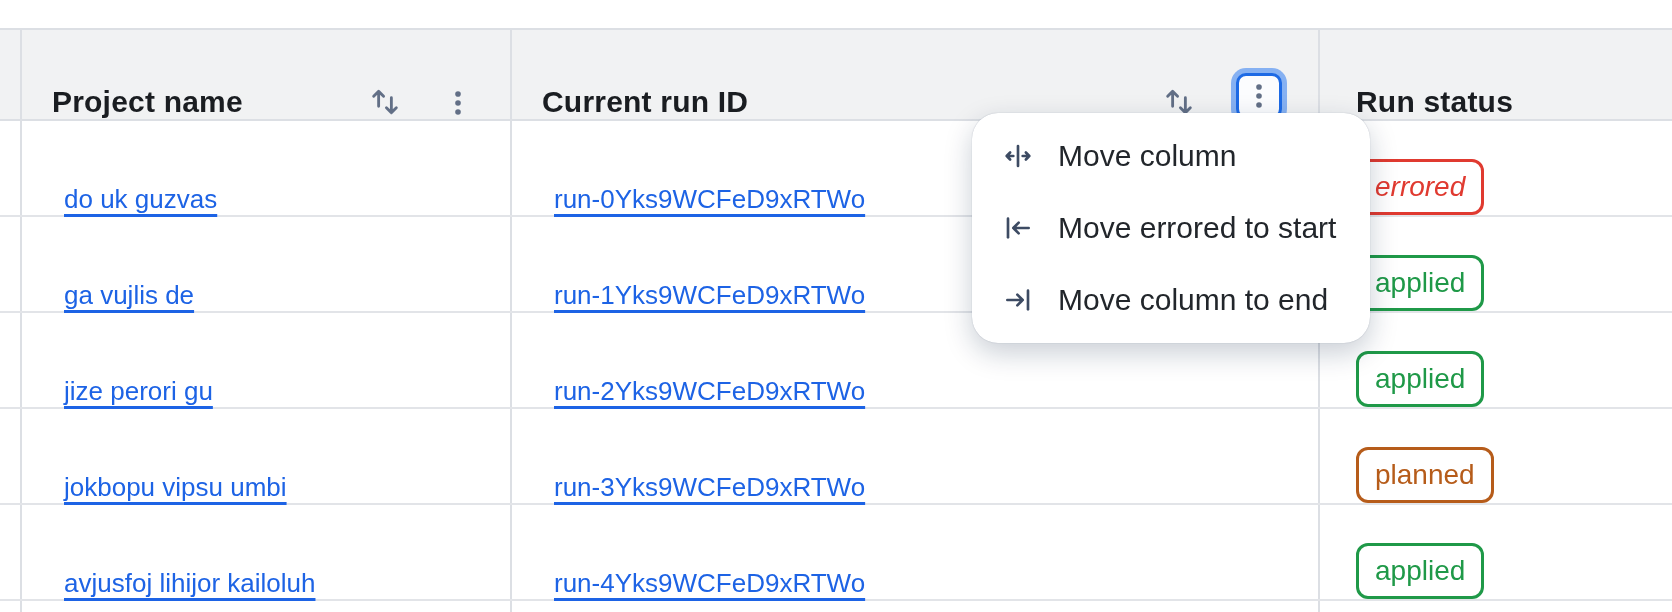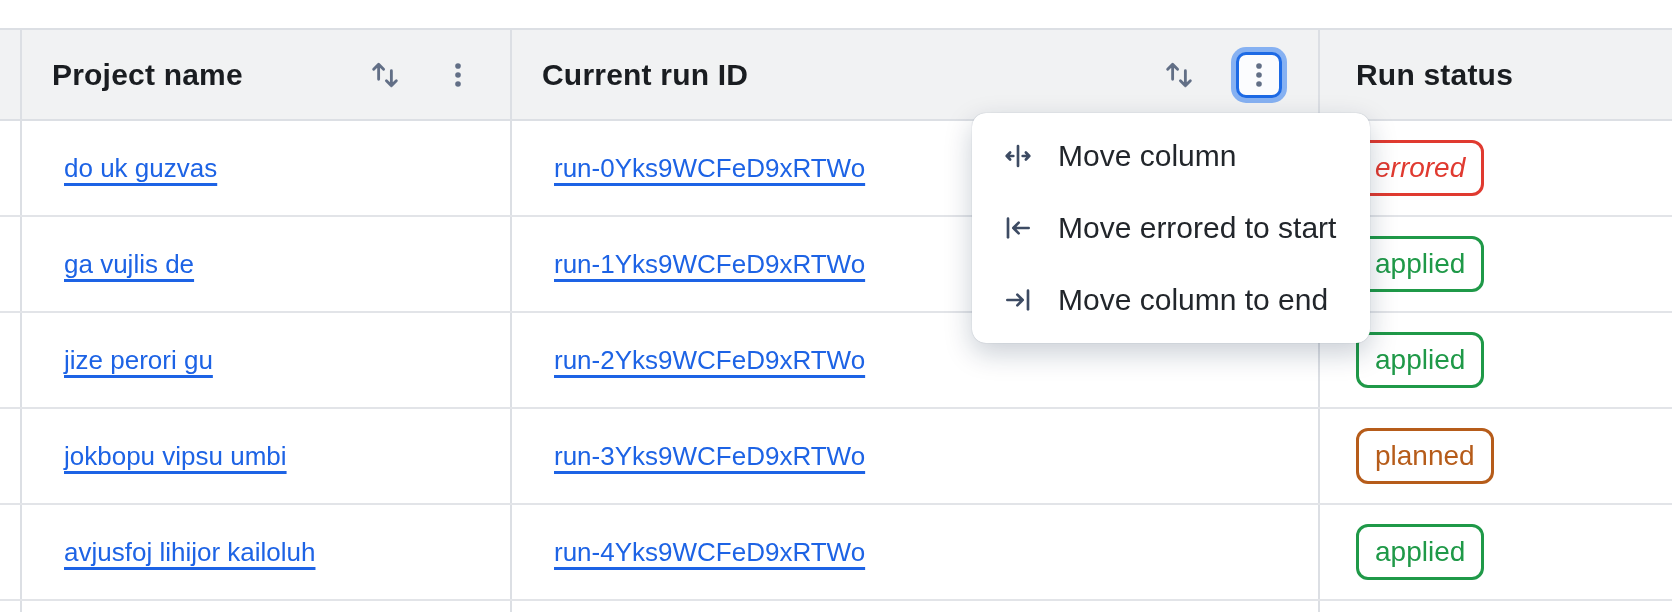--- a/index.html
+++ b/index.html
@@ -31,21 +31,21 @@
   }
   .header-row{
     display:flex;height:91px;background:var(--header-bg);
     border-bottom:2px solid var(--border);
   }
   .data-row{
     display:flex;height:96px;background:#FFFFFF;
     border-bottom:2px solid var(--row-border);
   }
   .data-row.partial{height:13px;border-bottom:none;}
-  .cell{display:flex;align-items:center;height:100%;}
+  .cell{display:flex;align-items:flex-end;height:100%;}
   .c-spacer{width:22px;border-right:2px solid var(--border);flex:none;}
   .c-project{width:490px;border-right:2px solid var(--border);padding:0 36px 0 30px;flex:none;}
   .c-run{width:808px;border-right:2px solid var(--border);padding:0 36px 0 30px;flex:none;}
   .c-status{width:358px;padding:0 36px;flex:none;}
   .h-label{
     font-size:30px;font-weight:700;color:var(--text-dark);white-space:nowrap;
     letter-spacing:0.2px;
   }
   .icon-btn{
     background:transparent;border:none;padding:0;margin:0;
@@ -66,21 +66,21 @@
   }
   .badge{
     display:inline-block;font-size:28px;line-height:1;
     padding:11px 16px;border:3px solid;border-radius:12px;white-space:nowrap;
   }
   .status-errored{color:var(--errored);border-color:var(--errored);font-style:italic;}
   .status-applied{color:var(--applied);border-color:var(--applied);}
   .status-planned{color:var(--planned);border-color:var(--planned);}
   .menu{
     position:absolute;left:972px;top:113px;width:398px;z-index:10;
-    background:#FFFFFF;border-radius:14px;
+    background:#FFFFFF;border-radius:26px;
     box-shadow:0 0 1px rgba(9,30,66,0.32),0 10px 28px rgba(9,30,66,0.22);
     padding:7px 0;
   }
   .menu-item{
     display:flex;align-items:center;height:72px;padding:0 30px;gap:24px;
     font-size:30px;color:var(--menu-text);cursor:pointer;white-space:nowrap;
   }
   .menu-item svg{flex:none;}
   svg{display:block;}
 </style>

